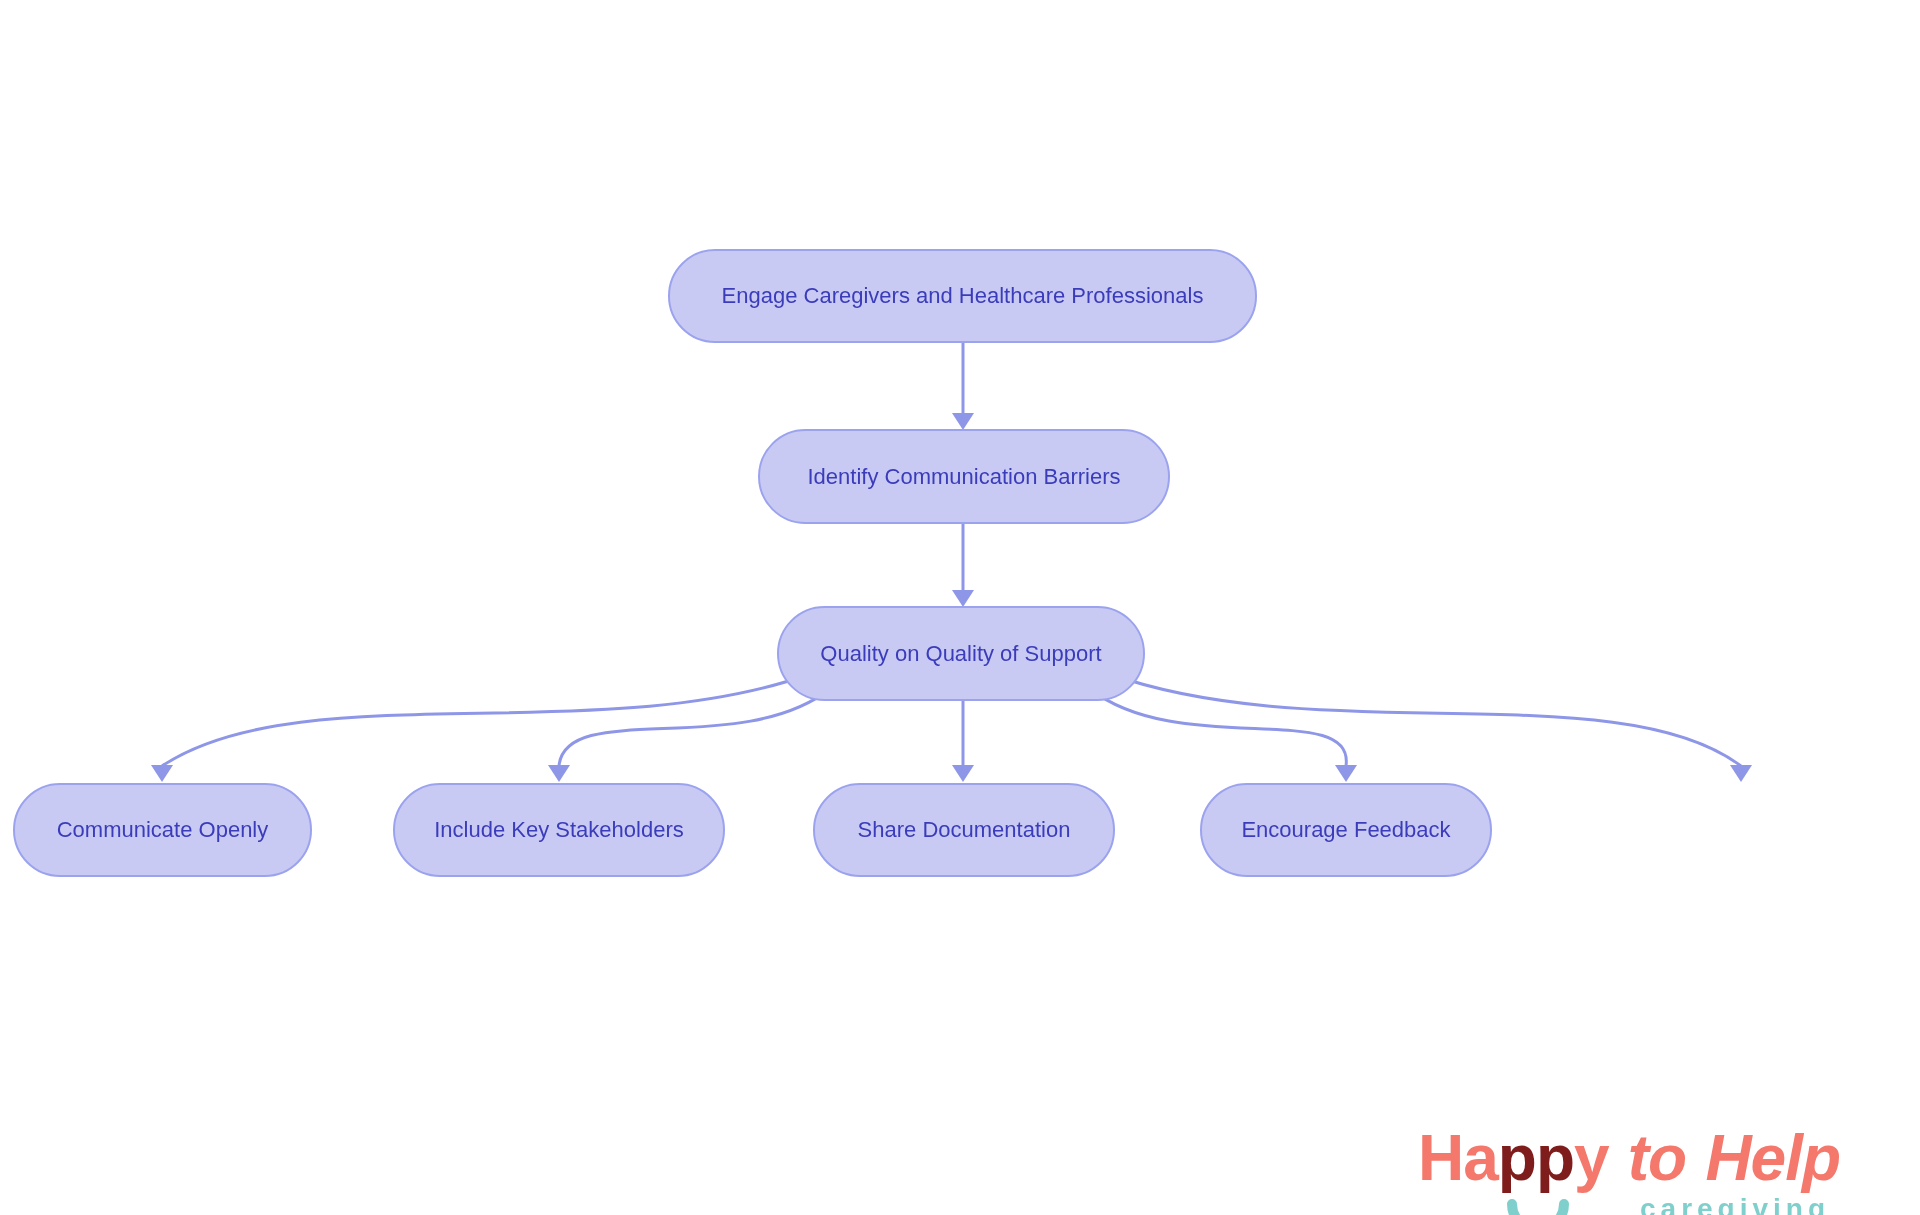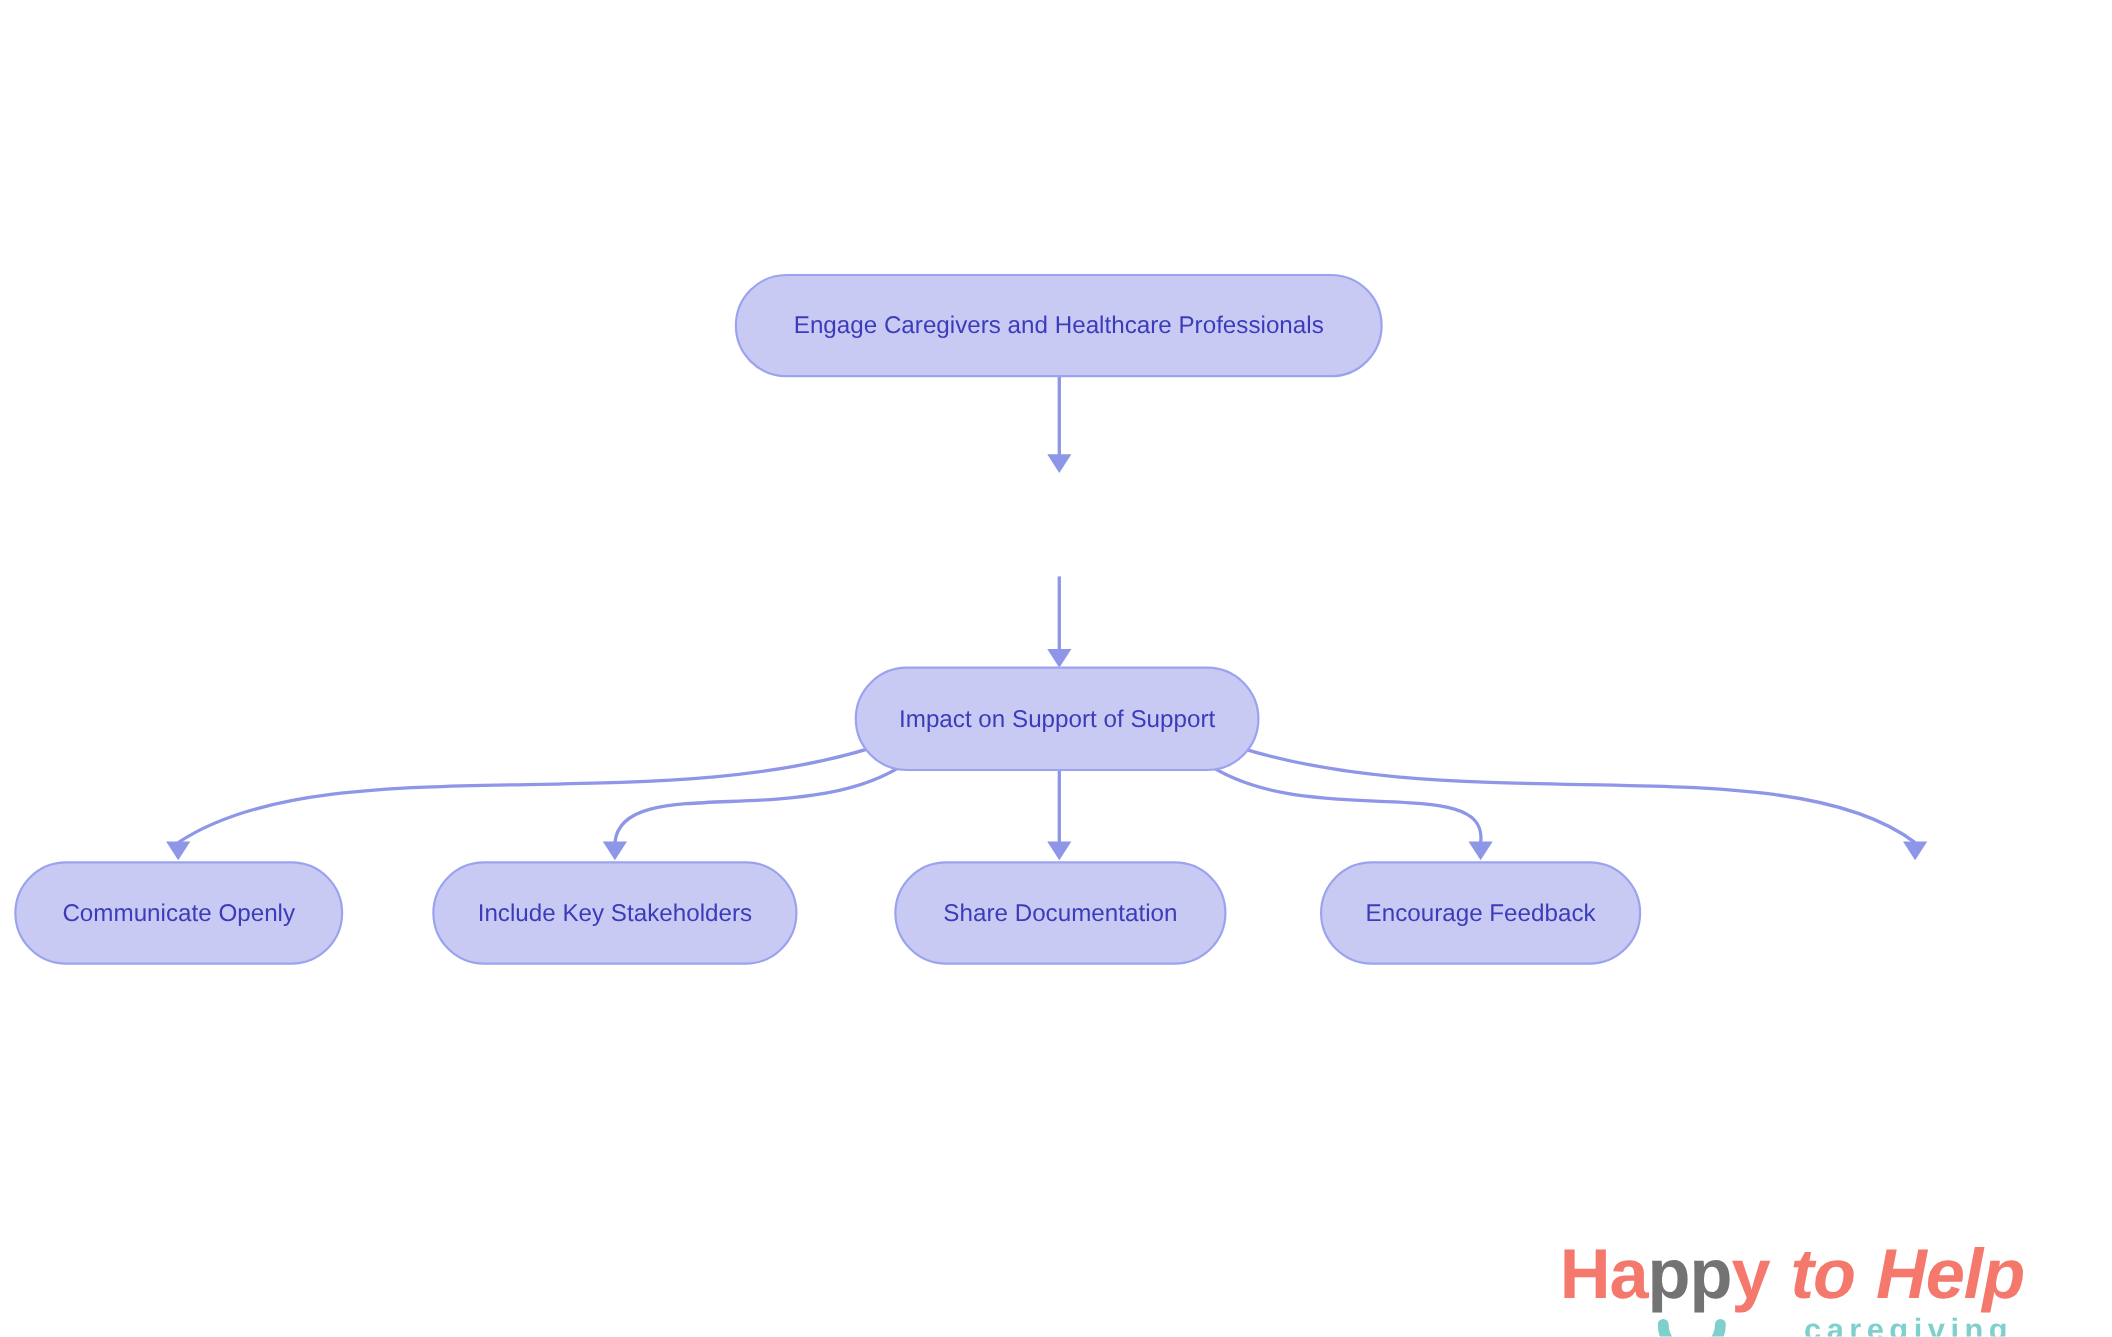--- a/index.html
+++ b/index.html
@@ -33,21 +33,21 @@
   .n-feedback      {left:1200px; top:759px; width:292px; height:94px;}
   .n-goals         {left:1575px; top:759px; width:332px; height:94px;}
 
   
   .logo{position:absolute;left:0;top:0;width:1920px;height:1215px;pointer-events:none;}
   .wordmark{
     position:absolute;left:1418px;top:1102px;
     font-size:64px;font-weight:bold;letter-spacing:-1px;
     color:#f4786b;white-space:nowrap;line-height:1;
   }
-  .wordmark .teal{color:#737373;text-align:center;}
+  .wordmark .teal{color:#7f1d1d;text-align:center;}
   .wordmark .sp{margin-left:0.30em;font-style:italic;}
   .smile{position:absolute;left:1507px;top:1174px;}
   .tagline{
     position:absolute;left:1640px;top:1171px;
     font-size:28px;font-weight:bold;letter-spacing:5px;
     color:#7fd0cc;white-space:nowrap;line-height:1;
   }
 </style>
 </head>
 <body>
@@ -71,22 +71,25 @@
       <polygon points="548,741 570,741 559,758"></polygon>
       <polygon points="952,741 974,741 963,758"></polygon>
       <polygon points="1335,741 1357,741 1346,758"></polygon>
       <polygon points="1730,741 1752,741 1741,758"></polygon>
     </g>
   </svg>
 
   <div class="node n-engage">
     <span>Engage Caregivers and Healthcare Professionals</span>
   </div>
+  <div class="node n-identify">
+    <span>Identify Communication Barriers</span>
+  </div>
   <div class="node n-impact">
-    <span>Impact on Support of Support</span>
+    <span>Quality on Quality of Support</span>
   </div>
   <div class="node n-communicate">
     <span>Communicate Openly</span>
   </div>
   <div class="node n-stakeholders">
     <span>Include Key Stakeholders</span>
   </div>
   <div class="node n-documentation">
     <span>Share Documentation</span>
   </div>

